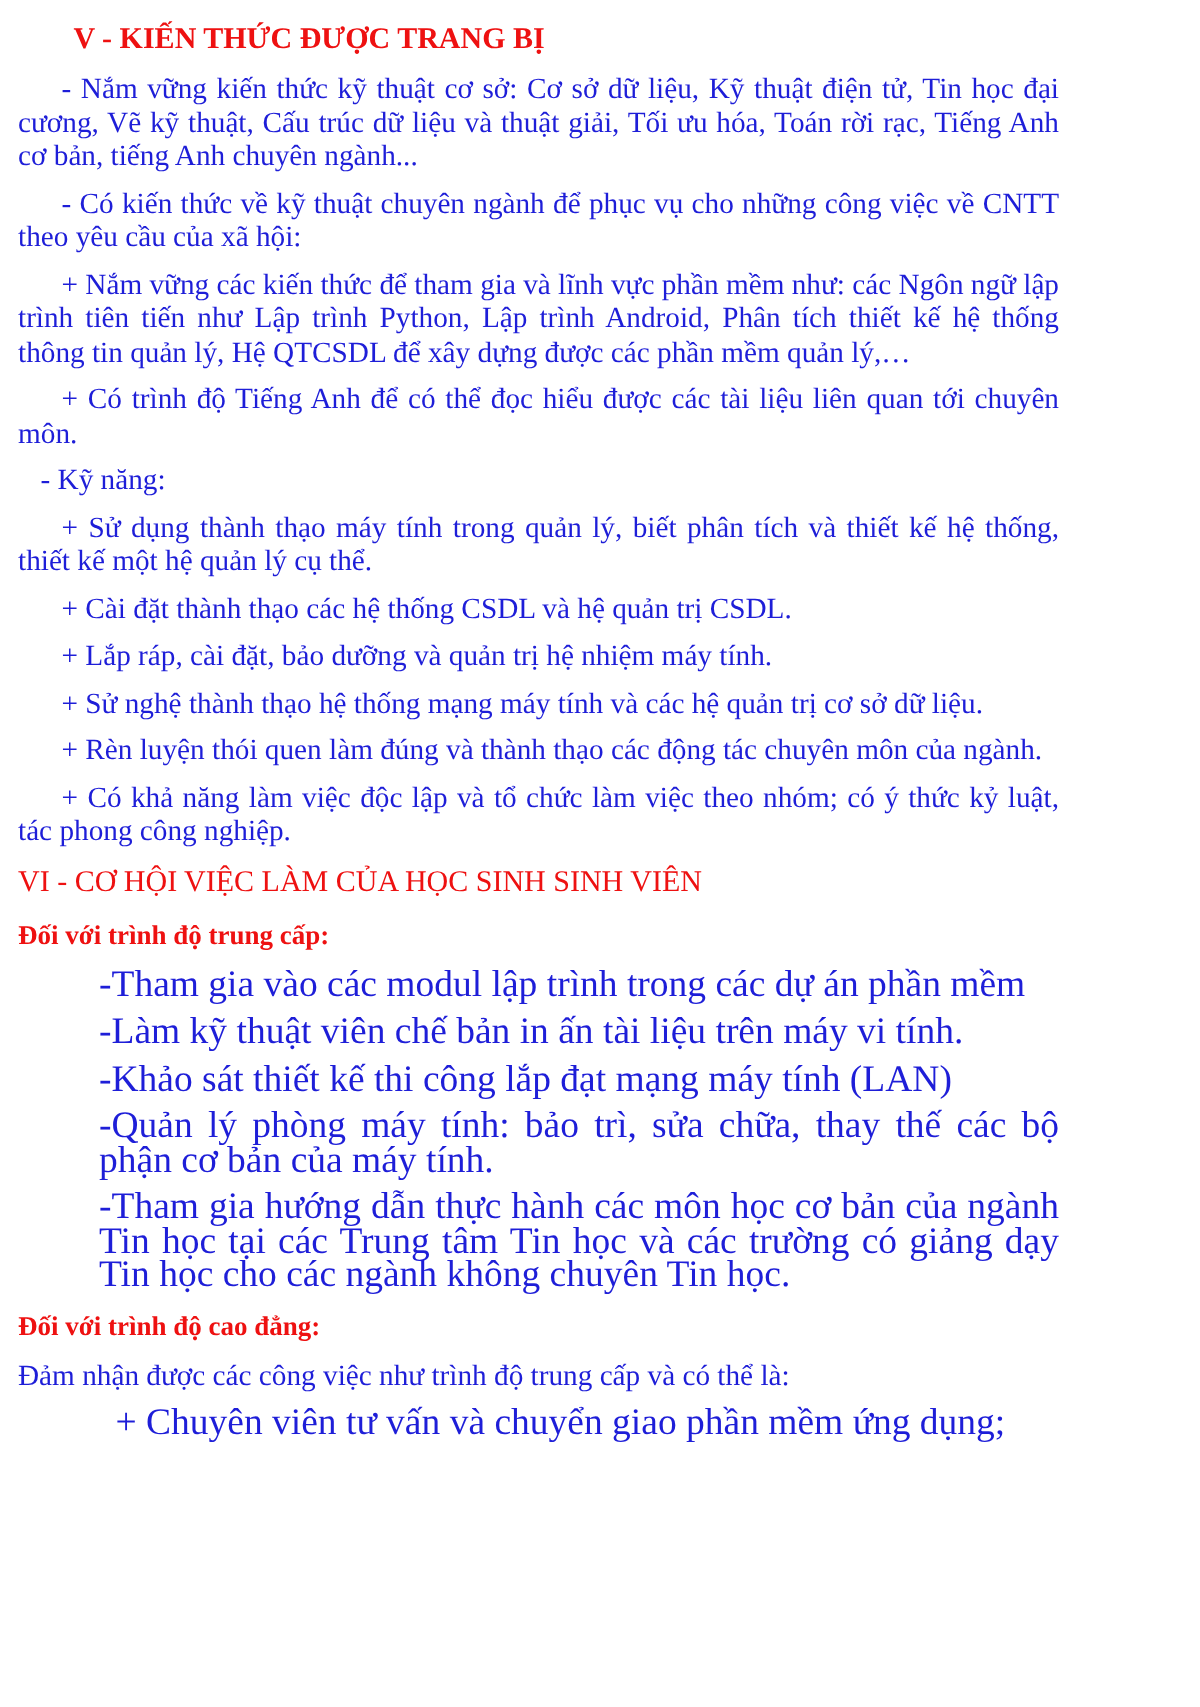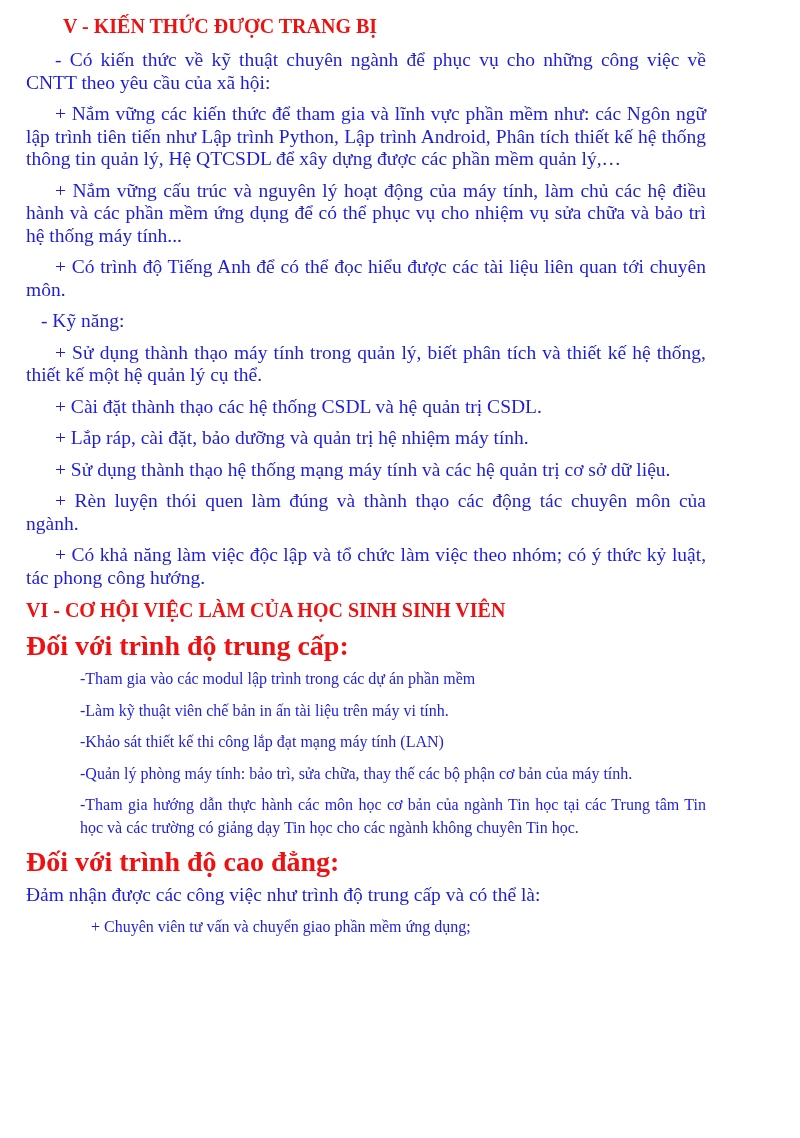--- a/index.html
+++ b/index.html
@@ -5,21 +5,21 @@
   :root{
     --red:#ee1111;
     --blue:#1e1ed8;
   }
   html,body{margin:0;padding:0;background:#ffffff;}
   .doc{
     width:732px;
     height:1138px;
     box-sizing:border-box;
     background:#ffffff;
-    padding:12px 26px 0 26px;
+    padding:12px 26px 0 12px;
     overflow:hidden;
     font-family:"Liberation Serif","DejaVu Serif",serif;
   }
   .h-main{
     color:var(--red);
     font-weight:700;
     font-size:20px;
     line-height:25px;
     margin:2px 0 10px 0;
     text-indent:37px;
@@ -37,73 +37,73 @@
     font-size:19.5px;
     line-height:22.5px;
     text-align:justify;
     text-indent:29px;
     margin:0 0 9px 0;
   }
   .para.skill{text-indent:15px;}
   .para.flush{text-indent:0;}
   .h-vi{
     color:var(--red);
-    font-weight:700;
+    font-weight:400;
     font-size:20px;
     line-height:25px;
     margin:0 0 9px 0;
   }
   .h-level{
     color:var(--red);
     font-weight:700;
-    font-size:28px;
+    font-size:18px;
     line-height:27px;
     margin:0 0 9px 0;
   }
   .item{
     color:var(--blue);
-    font-size:16px;
+    font-size:25px;
     line-height:22.5px;
     text-align:justify;
     margin:0 0 9px 54px;
   }
   .item.plus{margin-left:65px;}
 </style>
 </head>
 <body>
 
 <div class="doc">
 
   <div class="h-main">V - KIẾN THỨC ĐƯỢC TRANG BỊ</div>
 
 
+  <p class="para">- Nắm vững kiến thức kỹ thuật cơ sở: Cơ sở dữ liệu, Kỹ thuật điện tử, Tin học đại cương, Vẽ kỹ thuật, Cấu trúc dữ liệu và thuật giải, Tối ưu hóa, Toán rời rạc, Tiếng Anh cơ bản, tiếng Anh chuyên ngành...</p>
 
   <p class="para">- Có kiến thức về kỹ thuật chuyên ngành để phục vụ cho những công việc về CNTT theo yêu cầu của xã hội:</p>
 
 
   <p class="para">+ Nắm vững các kiến thức để tham gia và lĩnh vực phần mềm như: các Ngôn ngữ lập trình tiên tiến như Lập trình Python, Lập trình Android, Phân tích thiết kế hệ thống thông tin quản lý, Hệ QTCSDL để xây dựng được các phần mềm quản lý,…</p>
 
-  <p class="para">+ Nắm vững cấu trúc và nguyên lý hoạt động của máy tính, làm chủ các hệ điều hành và các phần mềm ứng dụng để có thể phục vụ cho nhiệm vụ sửa chữa và bảo trì hệ thống máy tính...</p>
 
 
   <p class="para">+ Có trình độ Tiếng Anh để có thể đọc hiểu được các tài liệu liên quan tới chuyên môn.</p>
 
   <p class="para skill">- Kỹ năng:</p>
 
   <p class="para">+ Sử dụng thành thạo máy tính trong quản lý, biết phân tích và thiết kế hệ thống, thiết kế một hệ quản lý cụ thể.</p>
 
   <p class="para">+ Cài đặt thành thạo các hệ thống CSDL và hệ quản trị CSDL.</p>
 
   <p class="para">+ Lắp ráp, cài đặt, bảo dưỡng và quản trị hệ nhiệm máy tính.</p>
 
-  <p class="para">+ Sử dụng thành thạo hệ thống mạng máy tính và các hệ quản trị cơ sở dữ liệu.</p>
+  <p class="para">+ Sử nghệ thành thạo hệ thống mạng máy tính và các hệ quản trị cơ sở dữ liệu.</p>
 
   <p class="para">+ Rèn luyện thói quen làm đúng và thành thạo các động tác chuyên môn của ngành.</p>
 
-  <p class="para">+ Có khả năng làm việc độc lập và tổ chức làm việc theo nhóm; có ý thức kỷ luật, tác phong công hướng.</p>
+  <p class="para">+ Có khả năng làm việc độc lập và tổ chức làm việc theo nhóm; có ý thức kỷ luật, tác phong công nghiệp.</p>
 
   <div class="h-vi">VI - CƠ HỘI VIỆC LÀM CỦA HỌC SINH SINH VIÊN</div>
 
   <div class="h-level">Đối với trình độ trung cấp:</div>
 
   <p class="item">-Tham gia vào các modul lập trình trong các dự án phần mềm</p>
 
   <p class="item">-Làm kỹ thuật viên chế bản in ấn tài liệu trên máy vi tính.</p>
 
   <p class="item">-Khảo sát thiết kế thi công lắp đạt mạng máy tính (LAN)</p>

